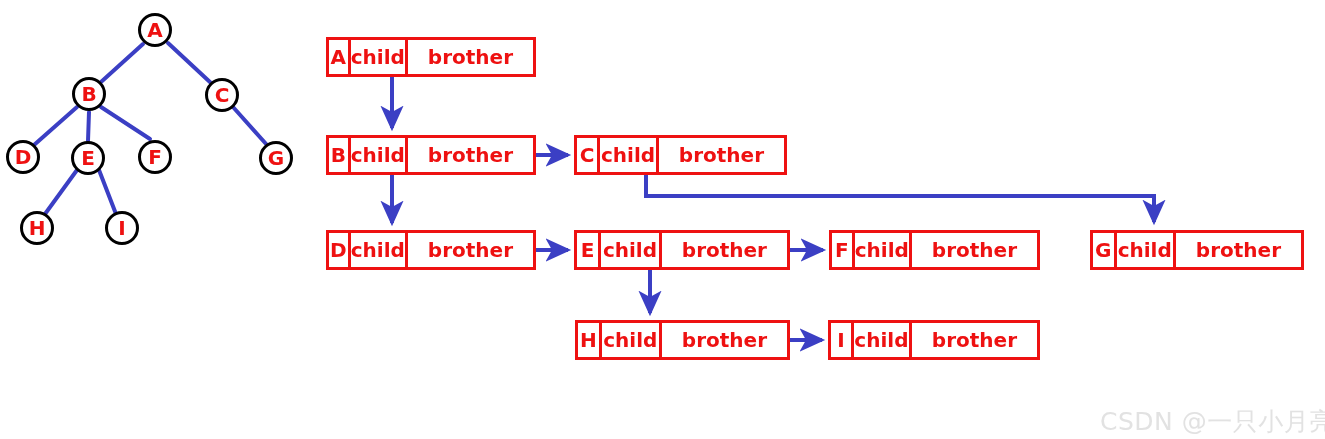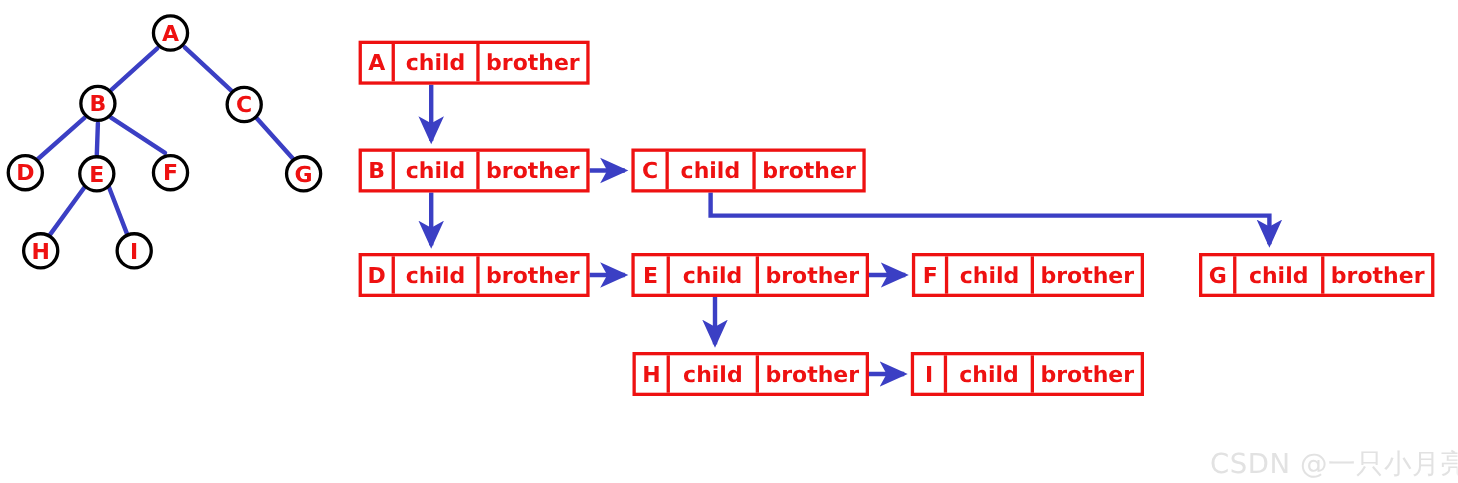--- a/index.html
+++ b/index.html
@@ -18,21 +18,21 @@
   
   .rec{position:absolute;height:40px;border:3px solid #ee1111;
        background:#ffffff;box-sizing:border-box;display:flex;
        align-items:stretch;}
   .cell{display:flex;align-items:center;justify-content:center;
         color:#ee1111;font-weight:bold;font-size:20px;
         font-family:"DejaVu Sans","Liberation Sans",sans-serif;
         box-sizing:border-box;white-space:nowrap;}
   .cell.c-data{width:34px;border-right:3px solid #ee1111;}
   .cell.c-child{width:88px;border-right:3px solid #ee1111;}
-  .cell.c-brother{flex:1 1 auto;padding:0 6px;}
+  .cell.c-brother{flex:1 1 auto;padding:0 20px;}
 
   
   #watermark{position:absolute;left:1100px;top:405px;color:#e2e2e2;
              font-size:25px;letter-spacing:0.5px;
              font-family:"DejaVu Sans","Liberation Sans",sans-serif;
              white-space:nowrap;}
 </style>
 </head>
 <body>
 

